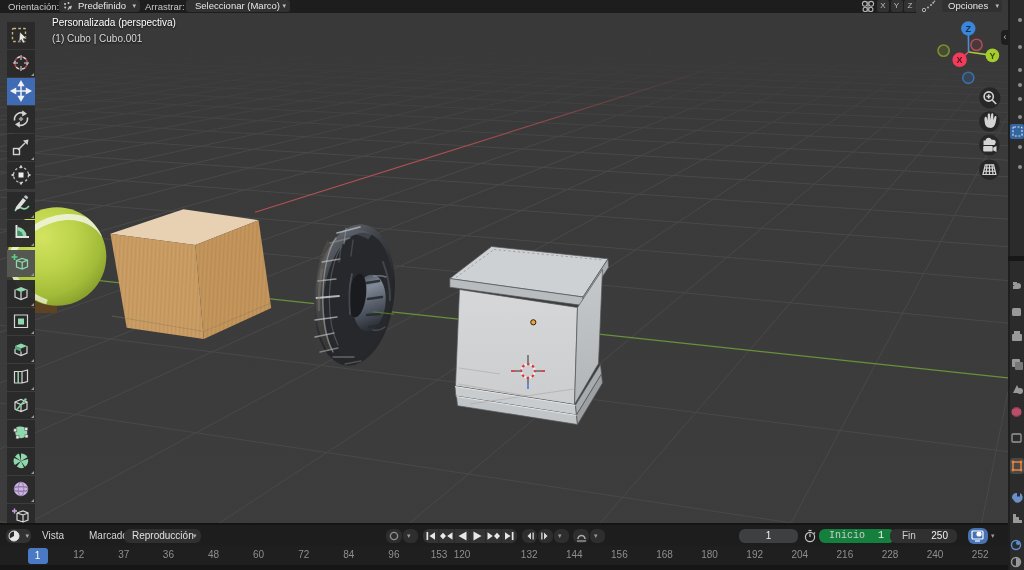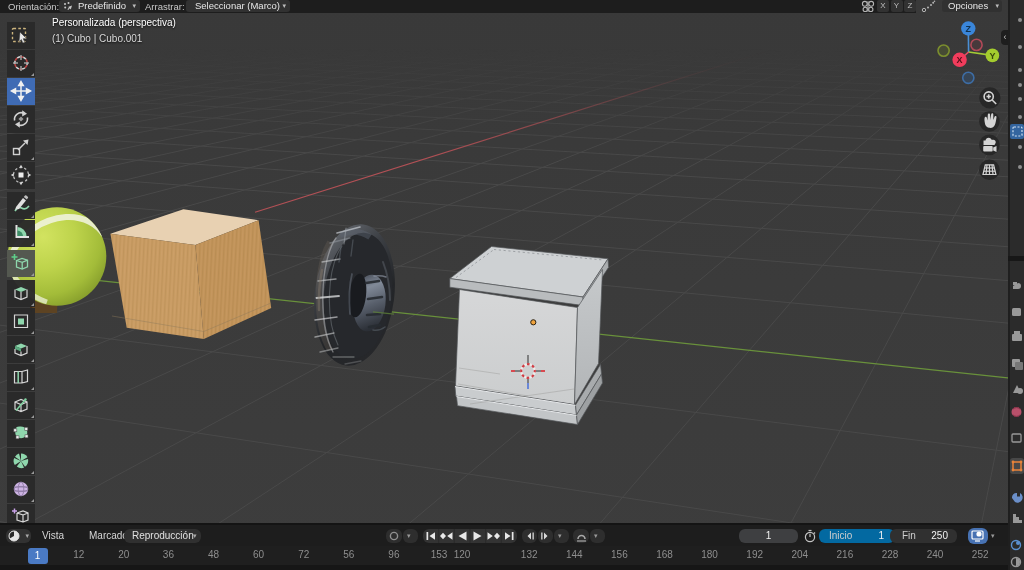--- a/index.html
+++ b/index.html
@@ -654,21 +654,21 @@
         </div>
   <div class="tlbtn" style="left:739px;width:59px;background:#3e3f41;color:#f2f2f2;text-align:center;line-height:14px;font-size:10px;">1</div>
   <svg style="position:absolute;left:803px;top:4px" width="14" height="14" viewBox="0 0 14 14">
           <g stroke="#c5c5c5" stroke-width="1.2" fill="none">
             <circle cx="7" cy="8" r="4.6"></circle>
             <line x1="7" y1="8" x2="7" y2="4.8"></line>
             <line x1="5.5" y1="1.5" x2="8.5" y2="1.5"></line>
             <line x1="11" y1="3.5" x2="12" y2="4.5"></line>
           </g>
         </svg>
-  <div class="tlbtn" style="left:819px;width:76px;background:#0369a1;">
+  <div class="tlbtn" style="left:819px;width:76px;background:#15803d;font-family:Liberation Mono, monospace;">
    <span style="position:absolute;left:10px;line-height:14px;color:#cdcdcd;">Inicio</span>
           <span style="position:absolute;right:11px;line-height:14px;color:#f2f2f2;">1</span>
   </div>
   <div class="tlbtn" style="left:890px;width:67px;background:#303030;">
    <span style="position:absolute;left:12px;line-height:14px;color:#cdcdcd;">Fin</span>
           <span style="position:absolute;right:9px;line-height:14px;color:#f2f2f2;">250</span>
   </div>
   <div class="tlbtn" style="left:968px;width:20px;height:16px;top:3px;background:#4772b3;">
    <svg style="position:absolute;left:3px;top:2px" width="14" height="12" viewBox="0 0 14 12">
             <g fill="none" stroke="#fff" stroke-width="1.2">
@@ -676,26 +676,26 @@
               <circle cx="8" cy="4" r="2.6" fill="#fff" stroke="none"></circle>
               <line x1="4" y1="11" x2="9" y2="11"></line>
             </g>
           </svg>
   </div>
   <span class="menu" style="left:991px;font-size:7px;color:#999;">▾</span>
  </div>
  <div id="tlruler">
   <div style="position:absolute;left:27.5px;top:1.5px;width:20px;height:16px;background:#4a7ac4;border-radius:3px;color:#fff;font-size:10px;line-height:16px;text-align:center;">1</div>
   <span class="num" style="left:78.7px;">12</span>
-        <span class="num" style="left:123.7px;">20</span>
+        <span class="num" style="left:123.7px;">37</span>
         <span class="num" style="left:168.4px;">36</span>
         <span class="num" style="left:213.6px;">48</span>
         <span class="num" style="left:258.6px;">60</span>
         <span class="num" style="left:303.7px;">72</span>
-        <span class="num" style="left:348.8px;">56</span>
+        <span class="num" style="left:348.8px;">84</span>
         <span class="num" style="left:393.9px;">96</span>
         <span class="num" style="left:439px;">153</span>
         <span class="num" style="left:462px;">120</span>
         <span class="num" style="left:529.2px;">132</span>
         <span class="num" style="left:574.3px;">144</span>
         <span class="num" style="left:619.4px;">156</span>
         <span class="num" style="left:664.5px;">168</span>
         <span class="num" style="left:709.6px;">180</span>
         <span class="num" style="left:754.7px;">192</span>
         <span class="num" style="left:799.8px;">204</span>

